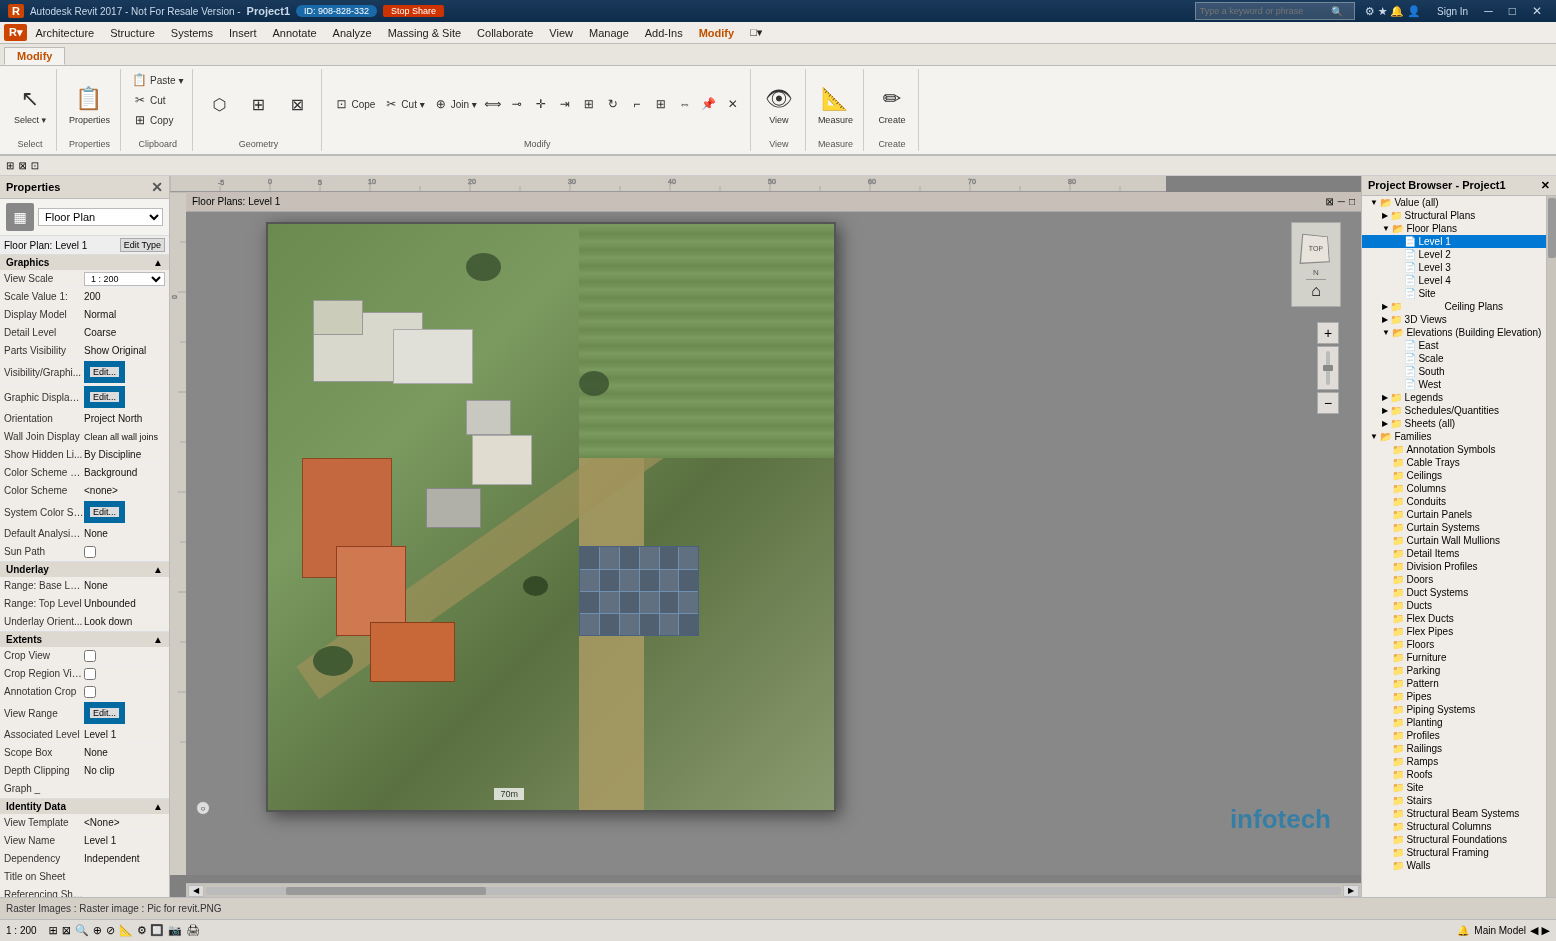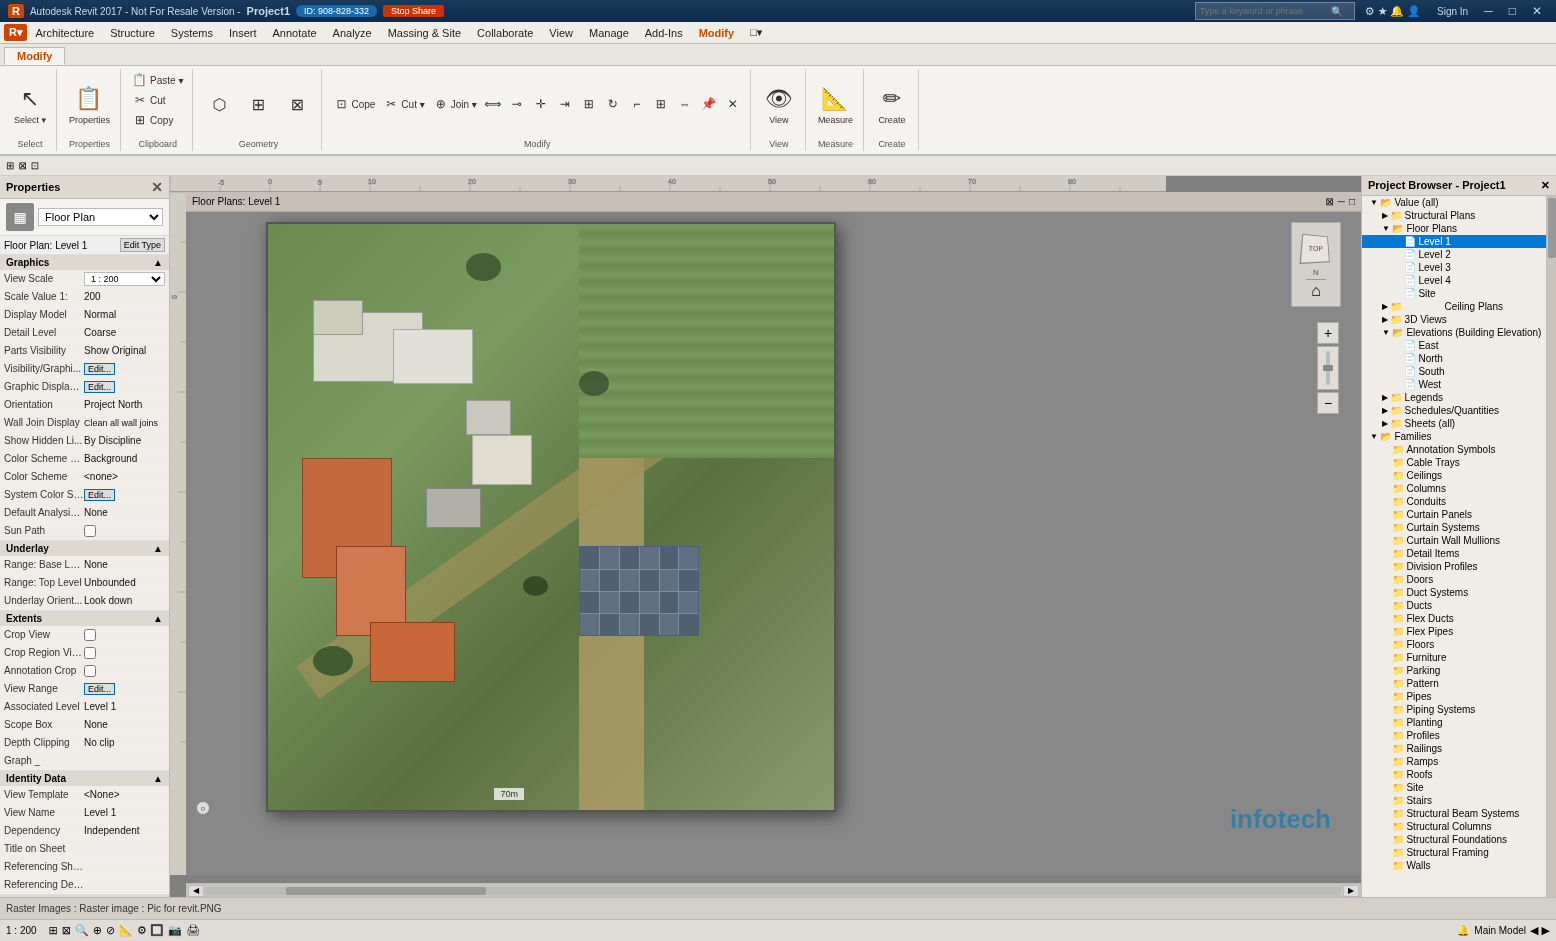--- a/index.html
+++ b/index.html
@@ -41,21 +41,21 @@
     .prop-type-bar { display: flex; align-items: center; gap: 4px; padding: 4px 6px; background: #f5f3f0; border-bottom: 1px solid #ddd; }
     .prop-type-icon { width: 28px; height: 28px; background: #888; border-radius: 2px; display: flex; align-items: center; justify-content: center; color: white; font-size: 14px; }
     .prop-type-select { flex: 1; background: white; border: 1px solid #bbb; padding: 1px 2px; font-size: 11px; }
     .prop-type-btn { background: #ddd; border: 1px solid #aaa; font-size: 10px; cursor: pointer; padding: 1px 3px; }
     .prop-section { border-bottom: 1px solid #ddd; }
     .prop-section-header { background: #ddd8d0; padding: 2px 6px; font-weight: bold; font-size: 10px; display: flex; justify-content: space-between; align-items: center; cursor: pointer; }
     .prop-row { display: flex; align-items: center; min-height: 18px; padding: 1px 4px; border-bottom: 1px solid #eee; }
     .prop-label { width: 80px; font-size: 10px; color: #333; flex-shrink: 0; overflow: hidden; text-overflow: ellipsis; white-space: nowrap; }
     .prop-value { flex: 1; font-size: 10px; color: #111; overflow: hidden; text-overflow: ellipsis; white-space: nowrap; }
     .prop-value-input { flex: 1; background: white; border: 1px solid #bbb; font-size: 10px; padding: 0 2px; }
-    .prop-value-btn { background: #ddd; border: 1px solid #0369a1; font-size: 9px; cursor: pointer; padding: 0 3px; }
+    .prop-value-btn { background: #ddd; border: 6px solid #0369a1; font-size: 9px; cursor: pointer; padding: 0 3px; }
     .prop-value-checkbox { width: 12px; height: 12px; }
     
     
     #canvas-area { flex: 1; background: #808080; position: relative; overflow: hidden; }
     #view-title-bar { background: #c8c0b8; height: 20px; display: flex; align-items: center; padding: 0 6px; font-size: 11px; border-bottom: 1px solid #999; gap: 7px; }
     #view-canvas { position: absolute; top: 20px; left: 0; right: 0; bottom: 0; background: #c8c8c8; display: flex; align-items: center; justify-content: center; overflow: hidden; }
     #floor-plan-image { width: 560px; height: 590px; background: #9aad8a; position: relative; border: 2px solid #555; box-shadow: 4px 4px 12px rgba(0,0,0,0.4); overflow: hidden; }
     
     
     #project-browser { width: 195px; background: #f0ede8; border-left: 1px solid #bbb; overflow-y: auto; flex-shrink: 0; }
@@ -702,21 +702,21 @@
           <div class="tree-item">
             <span style="display: inline-block; width: 28px;"></span>
             <span style="display: inline-block; width: 10px;"></span>
             <span style="font-size: 10px; margin-right: 2px;">📄</span>
             <span style="font-size: 10px;">East</span>
           </div>
           <div class="tree-item">
             <span style="display: inline-block; width: 28px;"></span>
             <span style="display: inline-block; width: 10px;"></span>
             <span style="font-size: 10px; margin-right: 2px;">📄</span>
-            <span style="font-size: 10px;">North</span>
+            <span style="font-size: 10px;">Scale</span>
           </div>
           <div class="tree-item">
             <span style="display: inline-block; width: 28px;"></span>
             <span style="display: inline-block; width: 10px;"></span>
             <span style="font-size: 10px; margin-right: 2px;">📄</span>
             <span style="font-size: 10px;">South</span>
           </div>
           <div class="tree-item">
             <span style="display: inline-block; width: 28px;"></span>
             <span style="display: inline-block; width: 10px;"></span>

